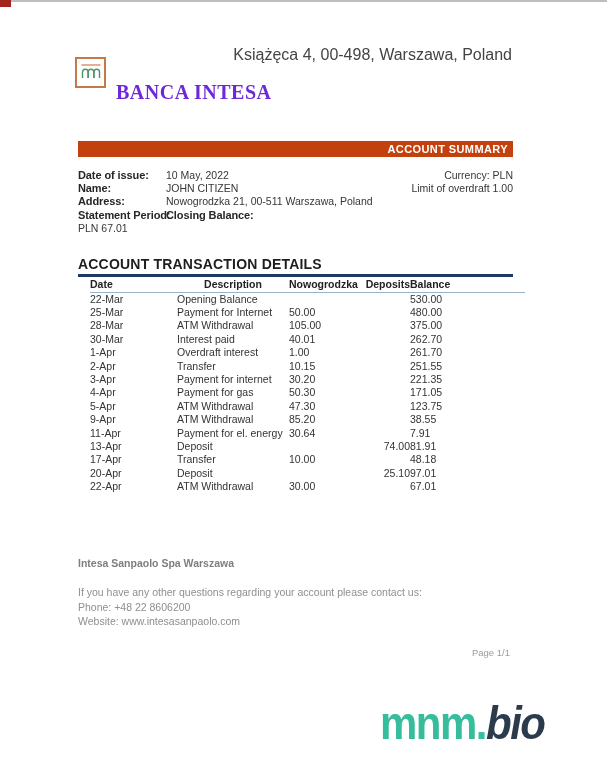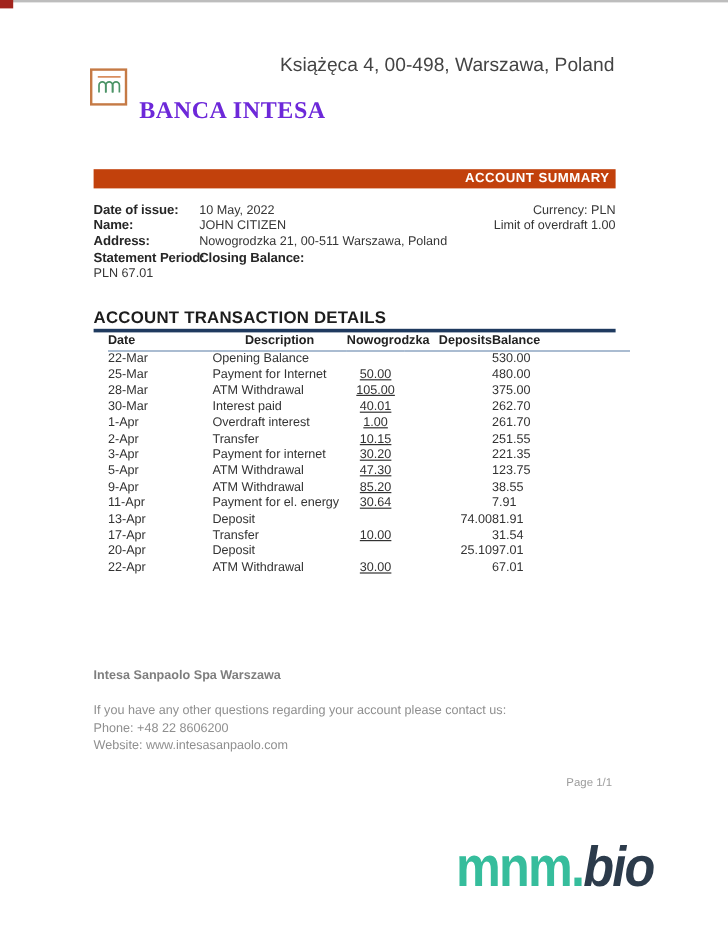--- a/index.html
+++ b/index.html
@@ -51,21 +51,21 @@
   col.c1 { width:87px; } col.c2 { width:112px; } col.c3 { width:48px; }
   col.c4 { width:73px; } col.c5 { width:115px; }
   table.tx th {
     font-weight:bold; color:#222; height:14px; padding:1px 0 2px;
     border-bottom:1px solid #9bb0c9; vertical-align:middle;
   }
   table.tx td { height:13.4px; padding:0; color:#333; vertical-align:middle; white-space:nowrap; }
   .al { text-align:left; } .ar { text-align:left; }
   th.th-desc { text-align:center; padding-right:24px; }
   th.th-with { text-align:right; padding-right:4px; }
-  td.c-with { text-align:center; padding-right:14px;text-decoration:underline; }
+  td.c-with { text-align:left; padding-right:14px; }
   td.c-dep  { text-align:right; padding-right:2px; }
   th.th-dep { text-align:right; padding-right:2px; }
 
   
   .footer { position:absolute; top:556px; left:78px; font-size:10.5px; color:#8f8f8f; line-height:14.8px; }
   .footer-company { font-weight:bold; color:#7e7e7e; margin-bottom:14px; }
   .page-indicator { position:absolute; top:647px; right:97px; font-size:9.5px; color:#9c9c9c; }
 
   
   .watermark {
@@ -189,20 +189,27 @@
         </tr>
 
         <tr>
           <td class="al">3-Apr</td>
           <td class="al">Payment for internet</td>
           <td class="c-with">30.20</td>
           <td class="c-dep"></td>
           <td class="ar">221.35</td>
         </tr>
 
+        <tr>
+          <td class="al">4-Apr</td>
+          <td class="al">Payment for gas</td>
+          <td class="c-with">50.30</td>
+          <td class="c-dep"></td>
+          <td class="ar">171.05</td>
+        </tr>
 
         <tr>
           <td class="al">5-Apr</td>
           <td class="al">ATM Withdrawal</td>
           <td class="c-with">47.30</td>
           <td class="c-dep"></td>
           <td class="ar">123.75</td>
         </tr>
 
         <tr>
@@ -227,21 +234,21 @@
           <td class="c-with"></td>
           <td class="c-dep">74.00</td>
           <td class="ar">81.91</td>
         </tr>
 
         <tr>
           <td class="al">17-Apr</td>
           <td class="al">Transfer</td>
           <td class="c-with">10.00</td>
           <td class="c-dep"></td>
-          <td class="ar">31.54</td>
+          <td class="ar">48.18</td>
         </tr>
 
         <tr>
           <td class="al">20-Apr</td>
           <td class="al">Deposit</td>
           <td class="c-with"></td>
           <td class="c-dep">25.10</td>
           <td class="ar">97.01</td>
         </tr>
 

